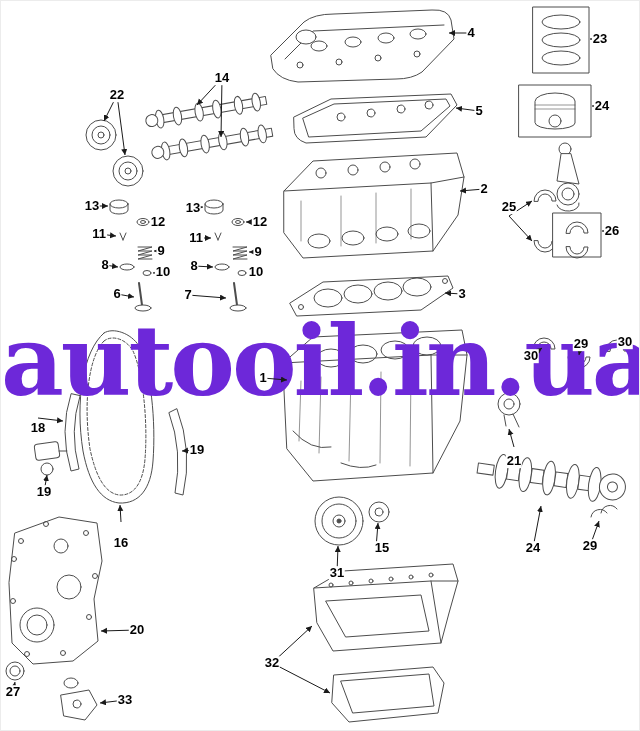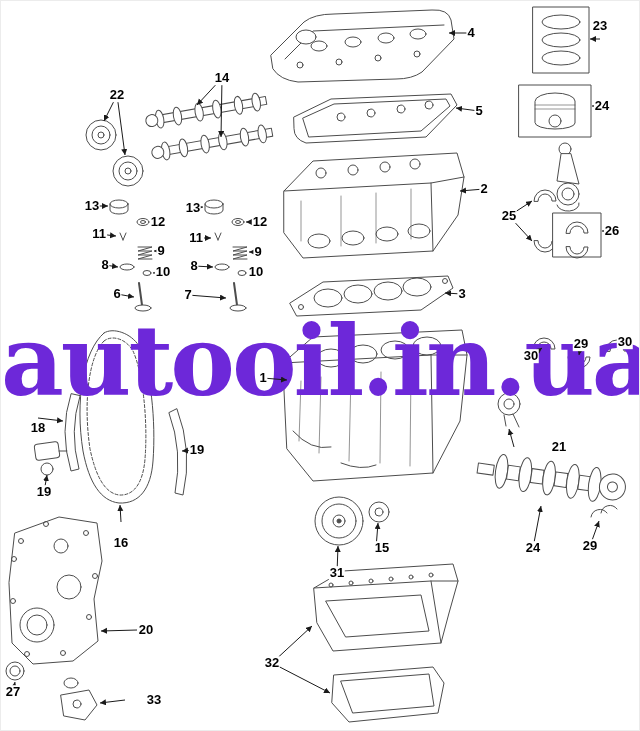--- a/index.html
+++ b/index.html
@@ -326,27 +326,27 @@
         <line x1="136" y1="629" x2="100" y2="630" marker-end="url(#arrow)"></line>
         <line x1="271" y1="662" x2="311" y2="625" marker-end="url(#arrow)"></line>
         <line x1="271" y1="662" x2="329" y2="692" marker-end="url(#arrow)"></line>
         <line x1="12" y1="691" x2="14" y2="681" marker-end="url(#arrow)"></line>
         <line x1="124" y1="699" x2="99" y2="702" marker-end="url(#arrow)"></line>
       </g>
   </svg>
 
   <div id="callouts">
       <div class="callout" style="left: 470px; top: 32px;">4</div>
-      <div class="callout" style="left: 599px; top: 25px;">23</div>
+      <div class="callout" style="left: 599px; top: 38px;">23</div>
       <div class="callout" style="left: 601px; top: 105px;">24</div>
       <div class="callout" style="left: 478px; top: 110px;">5</div>
       <div class="callout" style="left: 116px; top: 94px;">22</div>
       <div class="callout" style="left: 221px; top: 77px;">14</div>
       <div class="callout" style="left: 483px; top: 188px;">2</div>
-      <div class="callout" style="left: 508px; top: 215px;">25</div>
+      <div class="callout" style="left: 508px; top: 206px;">25</div>
       <div class="callout" style="left: 611px; top: 230px;">26</div>
       <div class="callout" style="left: 91px; top: 205px;">13</div>
       <div class="callout" style="left: 157px; top: 221px;">12</div>
       <div class="callout" style="left: 98px; top: 233px;">11</div>
       <div class="callout" style="left: 160px; top: 250px;">9</div>
       <div class="callout" style="left: 104px; top: 264px;">8</div>
       <div class="callout" style="left: 162px; top: 271px;">10</div>
       <div class="callout" style="left: 116px; top: 293px;">6</div>
       <div class="callout" style="left: 192px; top: 207px;">13</div>
       <div class="callout" style="left: 259px; top: 221px;">12</div>
@@ -356,25 +356,25 @@
       <div class="callout" style="left: 255px; top: 271px;">10</div>
       <div class="callout" style="left: 187px; top: 294px;">7</div>
       <div class="callout" style="left: 461px; top: 293px;">3</div>
       <div class="callout" style="left: 262px; top: 377px;">1</div>
       <div class="callout" style="left: 530px; top: 355px;">30</div>
       <div class="callout" style="left: 580px; top: 343px;">29</div>
       <div class="callout" style="left: 624px; top: 341px;">30</div>
       <div class="callout" style="left: 37px; top: 427px;">18</div>
       <div class="callout" style="left: 196px; top: 449px; text-align: right;">19</div>
       <div class="callout" style="left: 43px; top: 491px;">19</div>
-      <div class="callout" style="left: 513px; top: 446px; margin-left: 45px;">21</div>
+      <div class="callout" style="left: 513px; top: 460px;">21</div>
       <div class="callout" style="left: 120px; top: 542px;">16</div>
       <div class="callout" style="left: 532px; top: 547px;">24</div>
       <div class="callout" style="left: 589px; top: 545px;">29</div>
       <div class="callout" style="left: 381px; top: 547px;">15</div>
       <div class="callout" style="left: 336px; top: 572px;">31</div>
-      <div class="callout" style="left: 145px; top: 629px;">20</div>
+      <div class="callout" style="left: 136px; top: 629px;">20</div>
       <div class="callout" style="left: 271px; top: 662px;">32</div>
       <div class="callout" style="left: 12px; top: 691px;">27</div>
-      <div class="callout" style="left: 124px; top: 699px; margin-left: 29px;">33</div>
+      <div class="callout" style="left: 124px; top: 699px;">33</div>
     </div>
 
 </div>
 
 </body></html>

